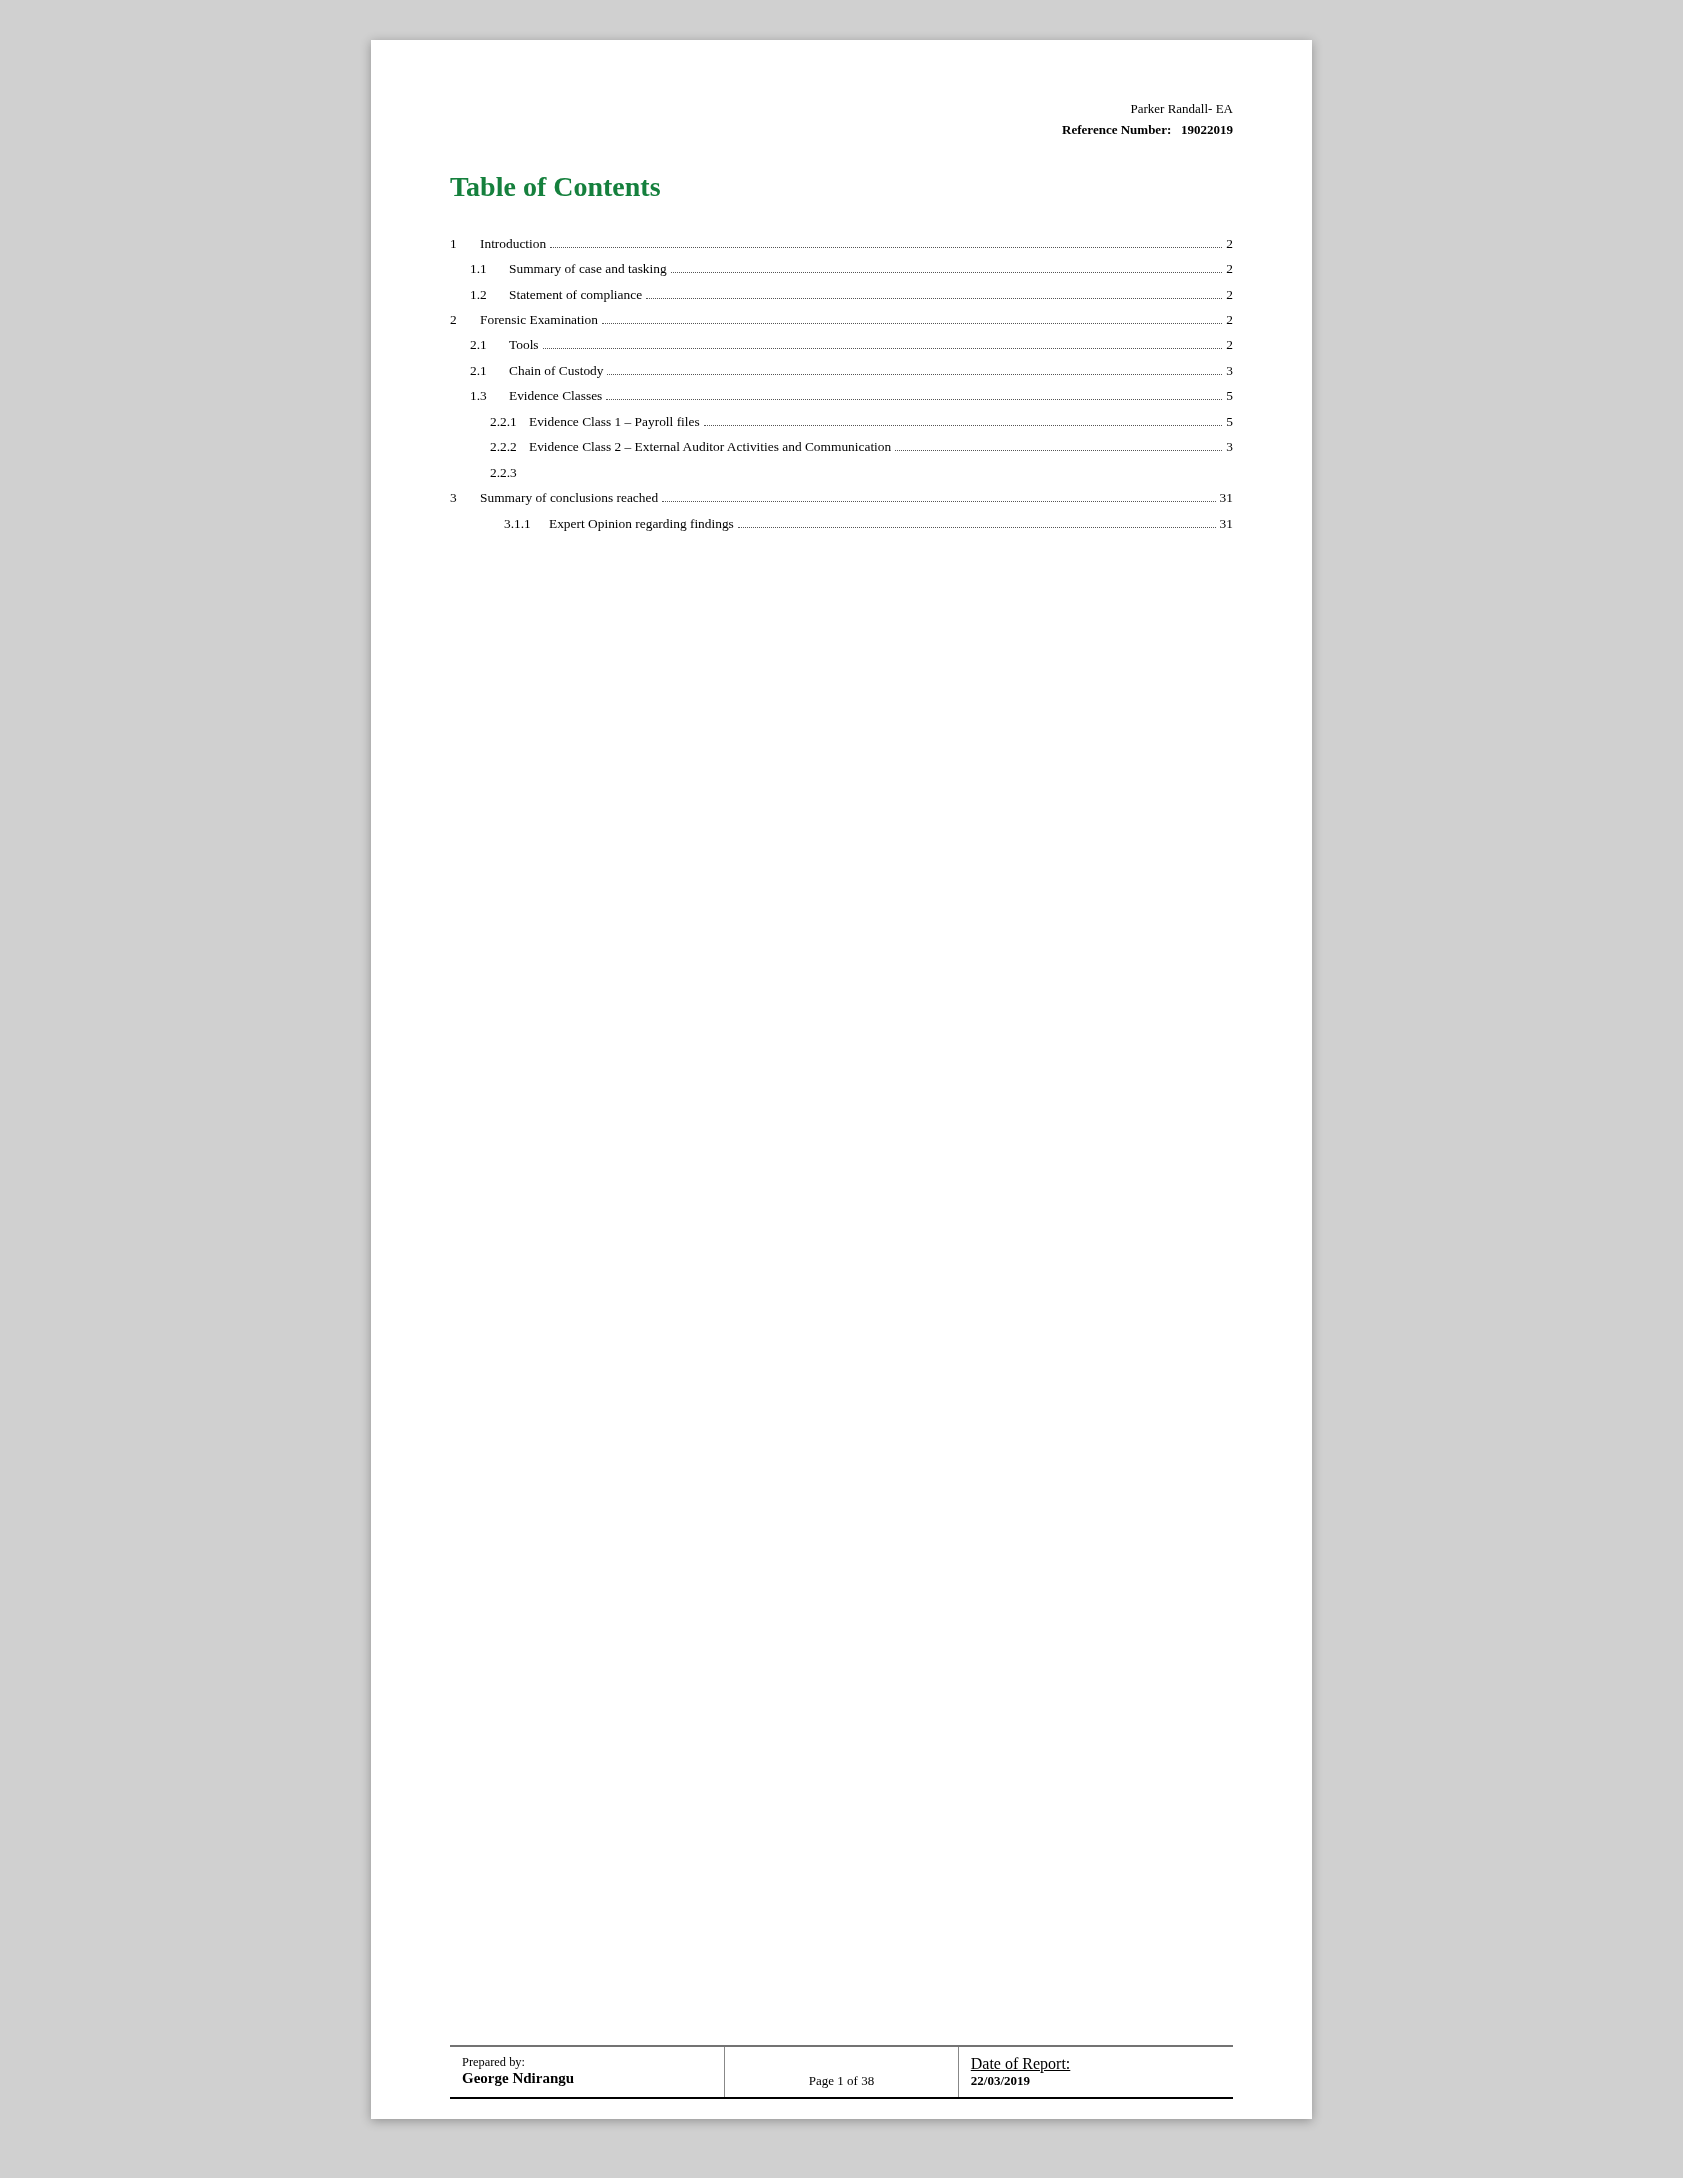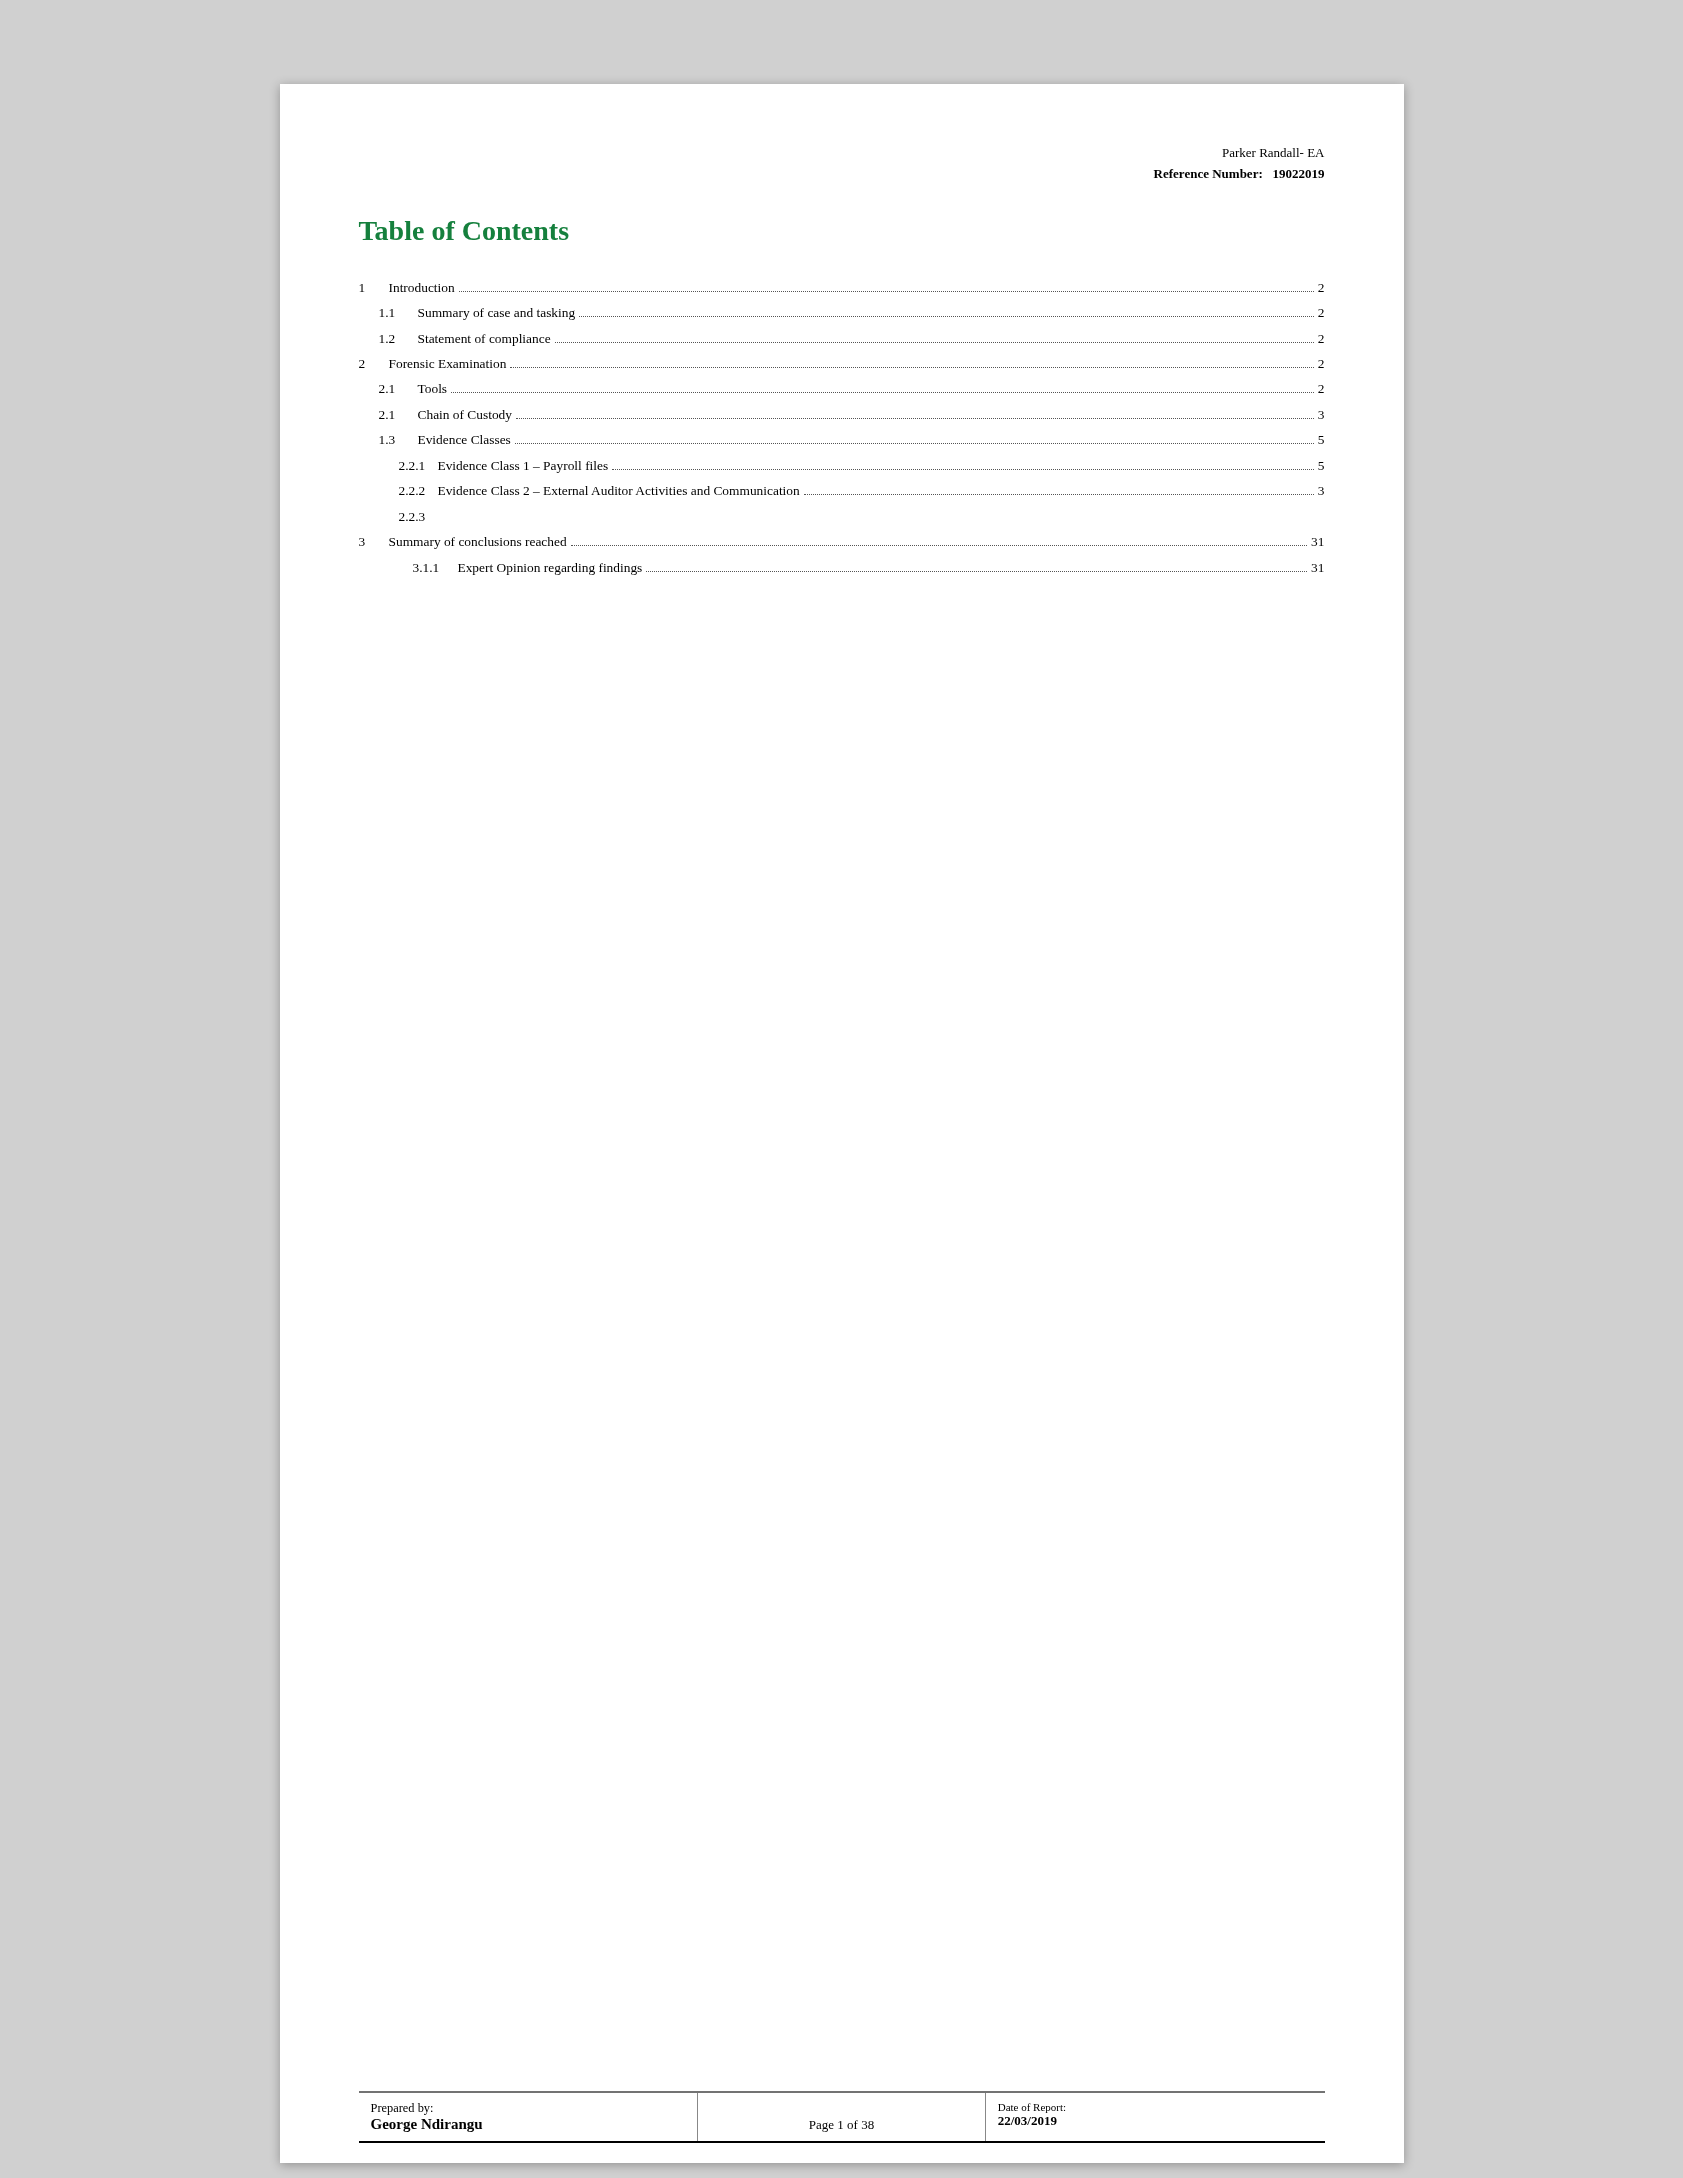--- a/index.html
+++ b/index.html
@@ -12,29 +12,28 @@
       background: #d0d0d0;
       display: flex;
       justify-content: center;
       align-items: flex-start;
       min-height: 2178px;
       padding: 40px 20px;
       font-family: 'Times New Roman', Times, serif;
     }
 
     .page {
-      width: 1124px;
+      width: 941px;
       min-height: 2079px;
       background: #ffffff;
       padding: 59px 79px 20px 79px;
       box-shadow: 0 2px 10px rgba(0,0,0,0.3);
       display: flex;
       flex-direction: column;
       position: relative;
-      margin-top: 44px;
     }
 
     .header-right {
       text-align: right;
       font-size: 13px;
       margin-bottom: 30px;
       line-height: 1.6;
     }
 
     .header-right .ref {
@@ -152,21 +151,22 @@
     .footer-preparer-label {
       font-size: 12.4px;
     }
 
     .footer-preparer-name {
       font-weight: bold;
       font-size: 15px;
     }
 
     .footer-date-label {
-      font-size: 11px;
+      font-size: 16px;
+      text-decoration: underline;
     }
 
     .footer-date-value {
       font-weight: bold;
       font-size: 13px;
     }
   </style>
 </head>
 <body>
 

